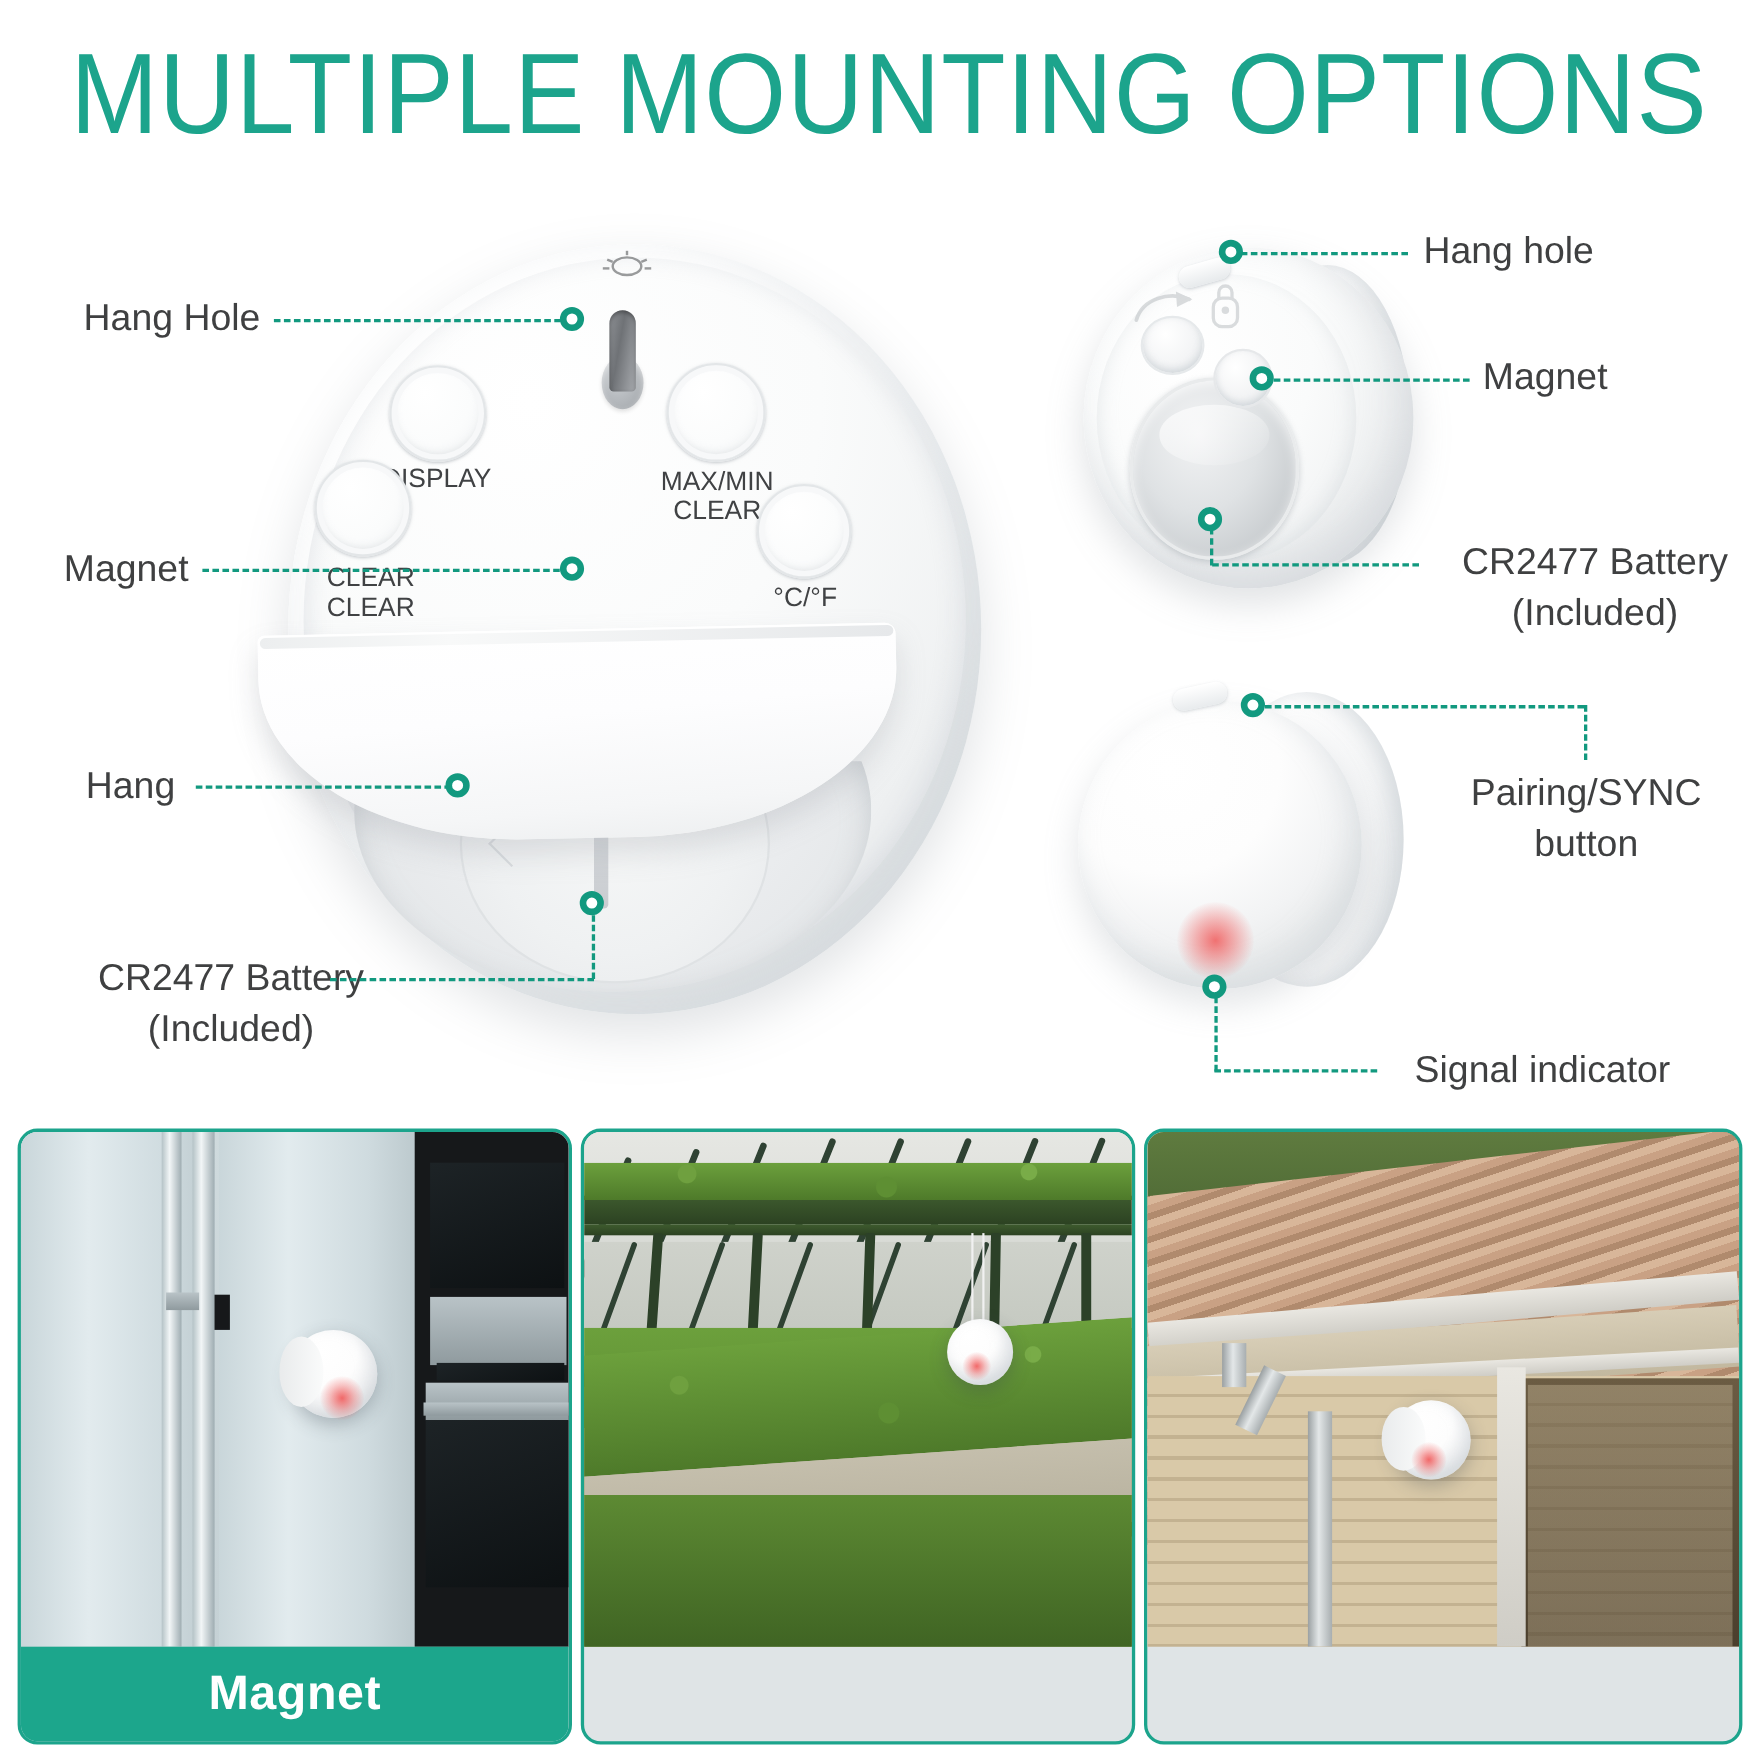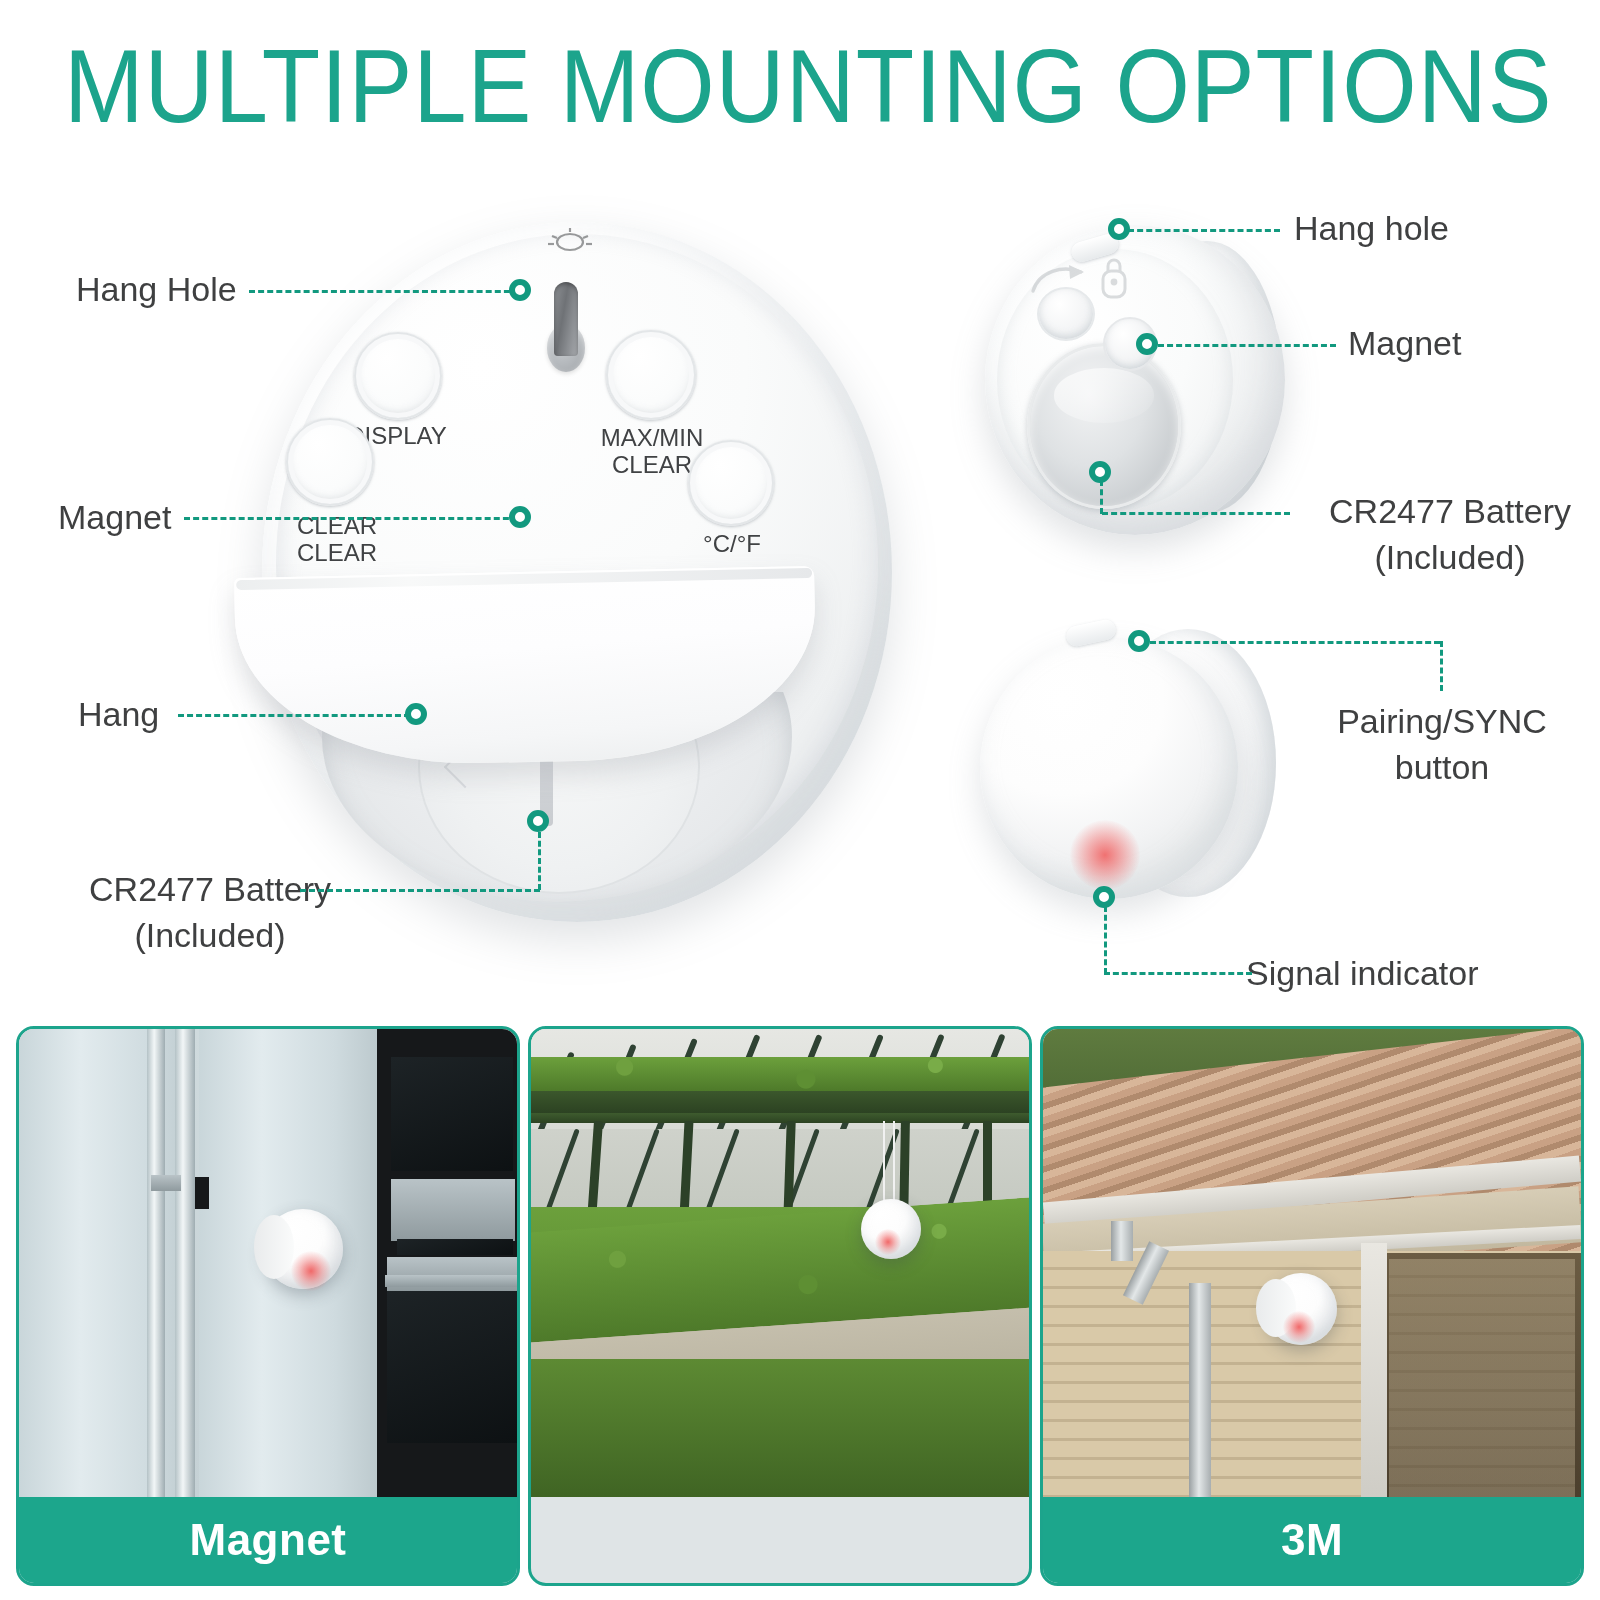--- a/index.html
+++ b/index.html
@@ -405,21 +405,21 @@
   <div class="lbl ctr" style="left:1282px;top:698px;width:320px;">
     <span>Pairing/SYNC</span><br>
     <span>button</span>
   </div>
   <div class="lead">
     <div class="h" style="left:1150px;top:641px;width:290px;"></div>
     <div class="v" style="left:1440px;top:641px;height:50px;"></div>
   </div>
   <div class="dot" style="left:1128px;top:630px;"></div>
 
-  <div class="lbl" style="left:1246px;top:950px;">Signal indicator</div>
+  <div class="lbl" style="left:1286px;top:950px;">Signal indicator</div>
   <div class="lead">
     <div class="v" style="left:1104px;top:906px;height:68px;"></div>
     <div class="h" style="left:1104px;top:972px;width:148px;"></div>
   </div>
   <div class="dot" style="left:1093px;top:886px;"></div>
 
   <div class="panels">
 
     <div class="panel p1">
       <div class="photo">
@@ -500,17 +500,16 @@
           <div class="hs-fascia" style="left:318px;top:214px;width:26px;bottom:0;"></div>
           <div class="hs-pipe" style="left:68px;top:192px;width:22px;height:40px;"></div>
           <div class="hs-pipe" style="left:92px;top:214px;width:22px;height:60px;transform:rotate(26deg);"></div>
           <div class="hs-pipe" style="left:146px;top:254px;width:22px;bottom:0;"></div>
         </div>
         <div class="puck" style="left:222px;top:244px;width:72px;height:72px;">
           <div class="edge"></div>
           <div class="dotled" style="left:18px;top:38px;width:32px;height:32px;"></div>
         </div>
       </div>
-      <div class="cap">3M</div>
     </div>
 
   </div>
 </div>
 
 </body></html>

